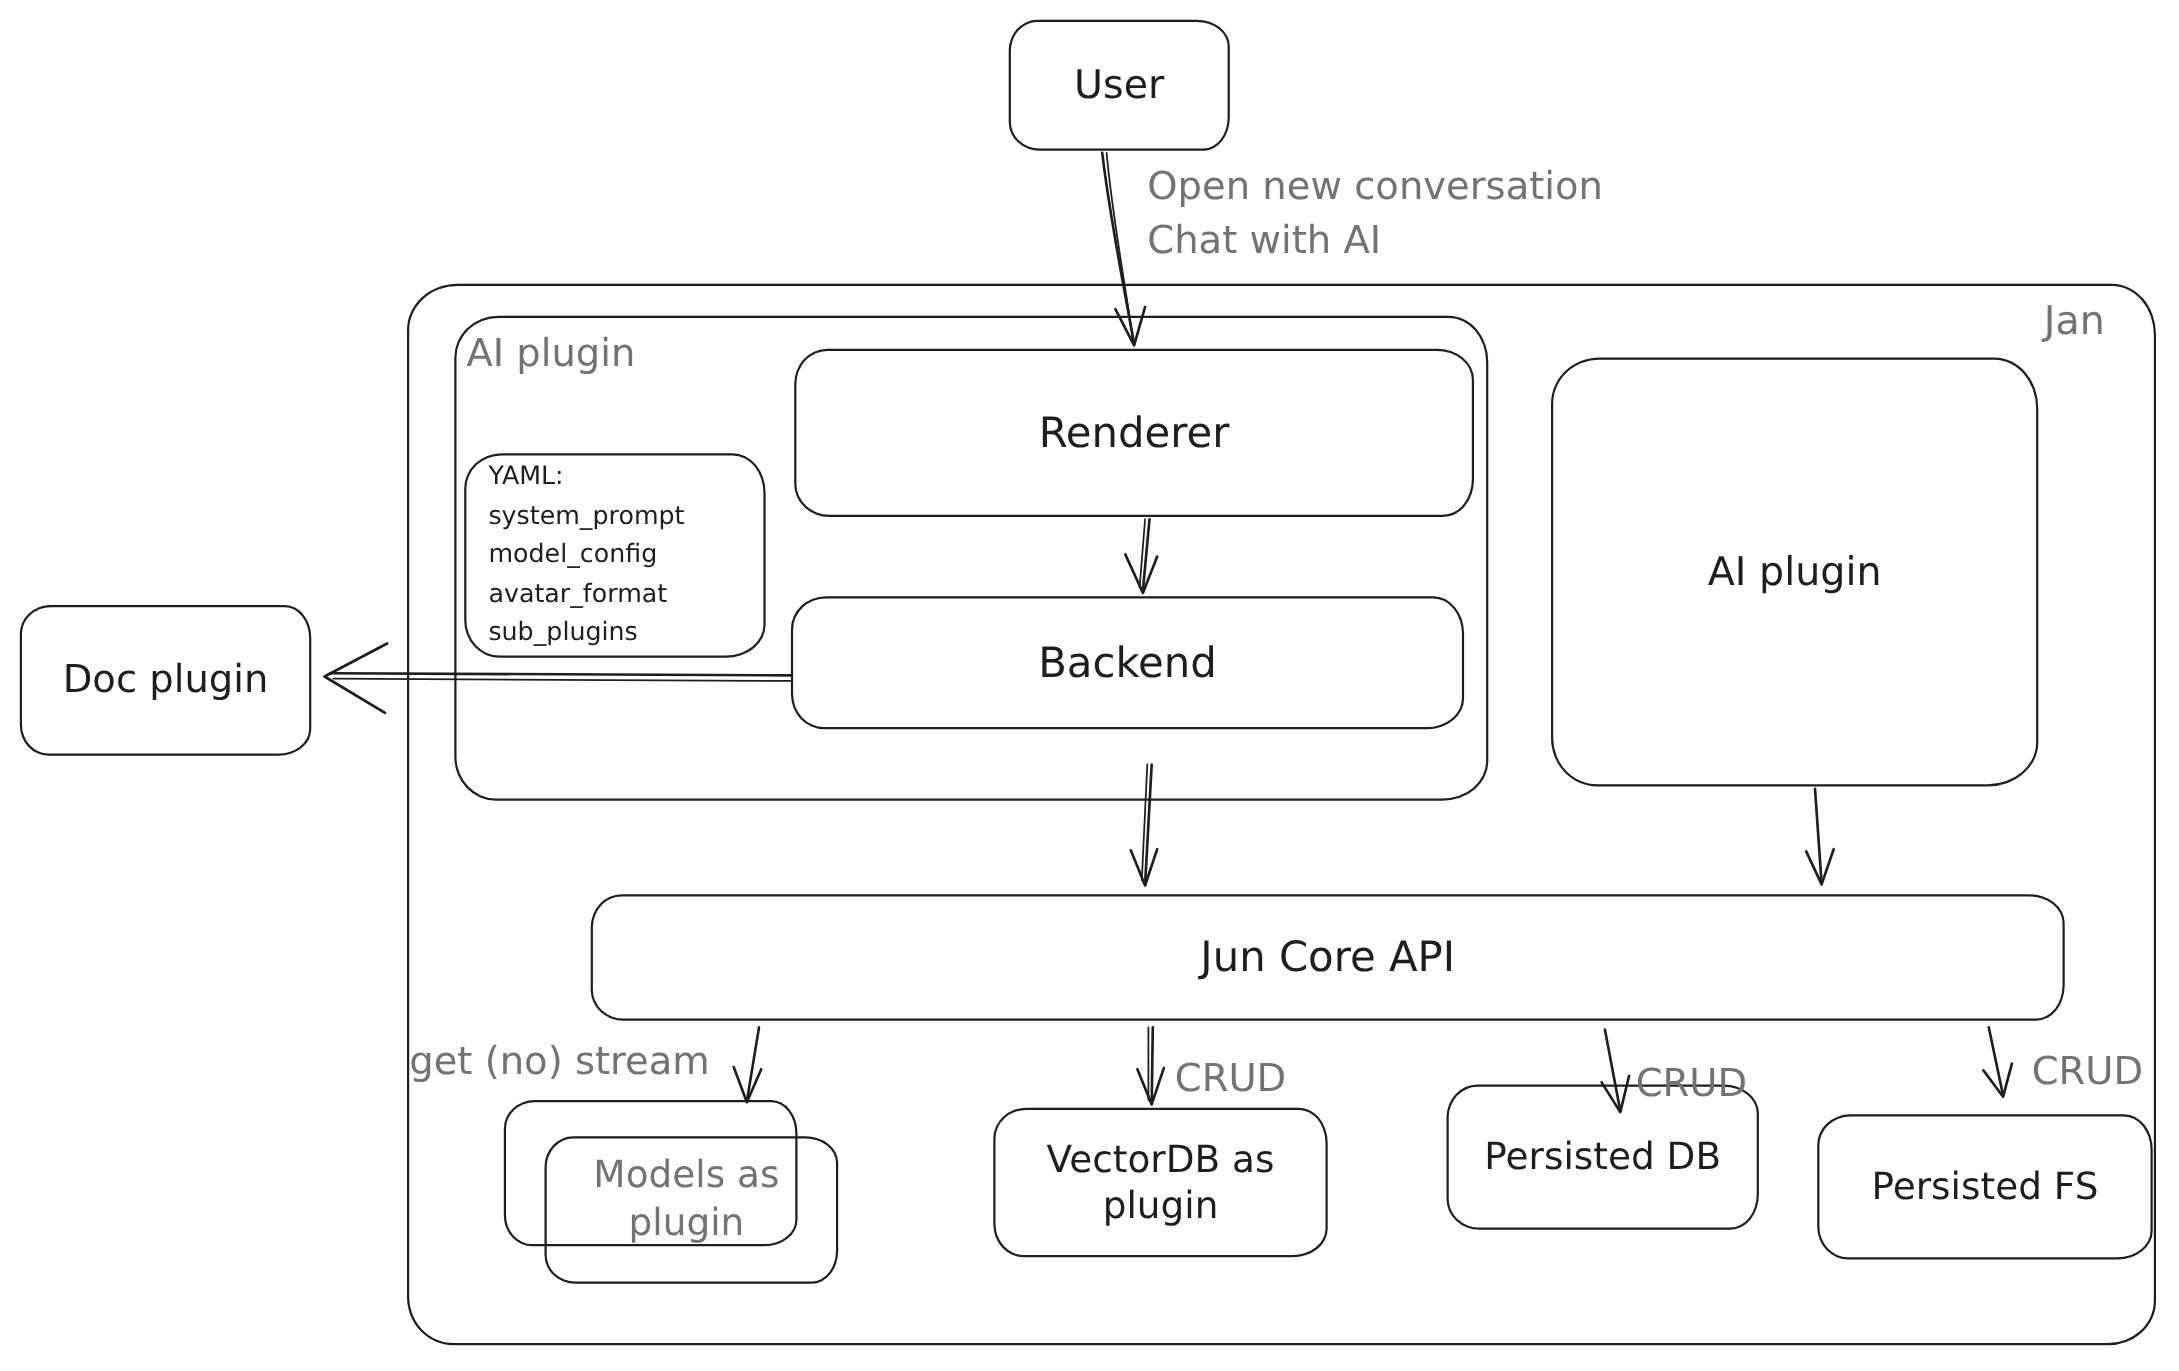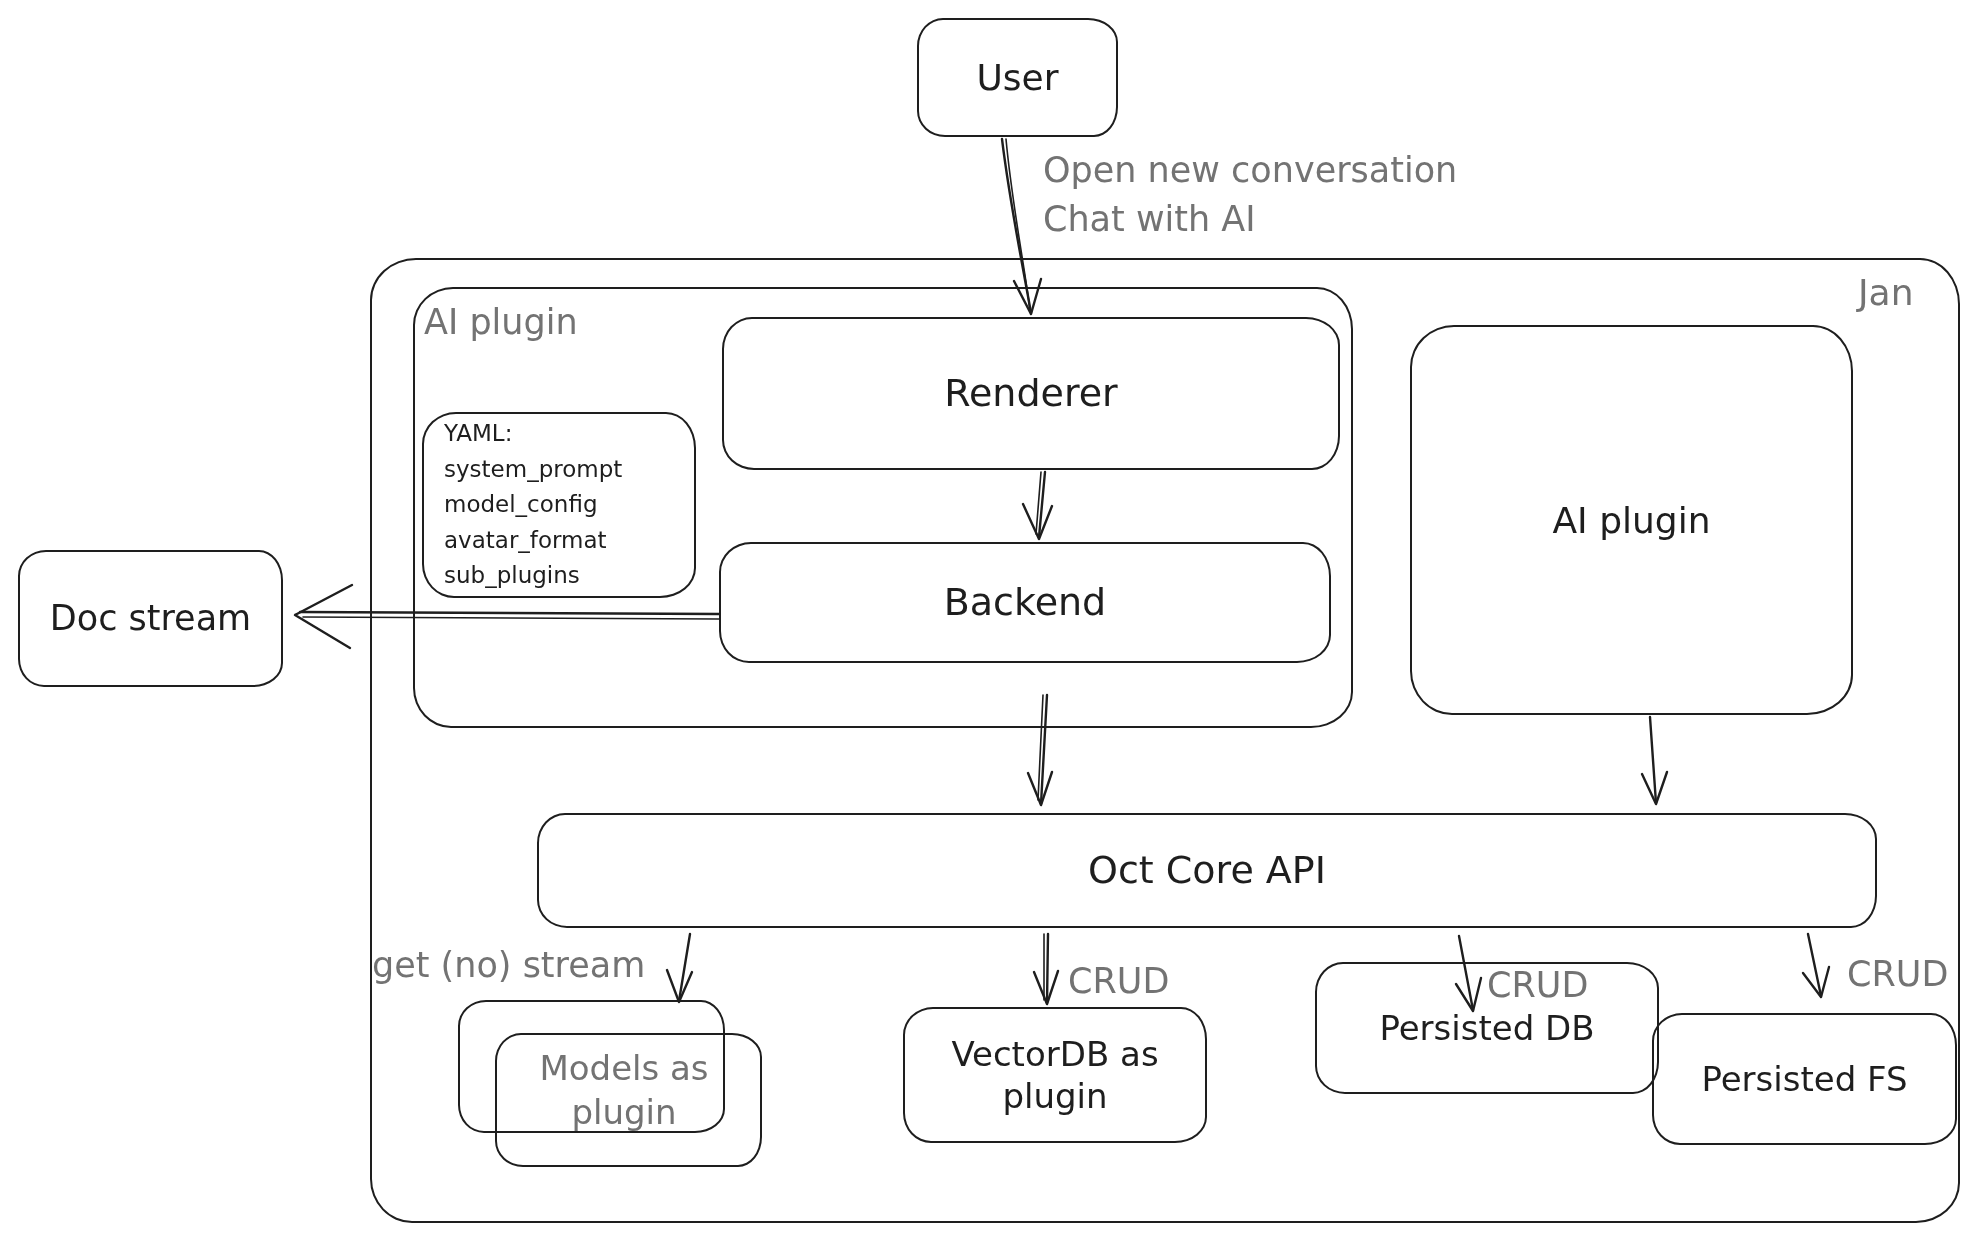--- a/index.html
+++ b/index.html
@@ -56,21 +56,21 @@
                    font-size: 23px; justify-content: flex-start; align-items: center; text-align: left; padding-left: 20px; }
   .yaml .box-label { line-height: 1.55; }
   .backend       { left: 719px;  top: 542px;  width: 612px; height: 121px; border-radius: 32px 28px 34px 30px / 30px 34px 28px 32px; font-size: 38px; }
   .docsources    { left: 18px;   top: 550px;  width: 265px; height: 137px; border-radius: 28px 24px 30px 26px / 26px 30px 24px 28px; font-size: 35px; }
   .aiplugin-box  { left: 1410px; top: 325px;  width: 443px; height: 390px; border-radius: 44px 40px 46px 42px / 42px 46px 40px 44px; font-size: 36px; }
   .jancore       { left: 537px;  top: 813px;  width: 1340px; height: 115px; border-radius: 28px 32px 26px 30px / 30px 26px 32px 28px; font-size: 38px; }
   .models-back   { left: 458px;  top: 1000px; width: 267px; height: 133px; border-radius: 28px 24px 30px 26px / 26px 30px 24px 28px; }
   .models-front  { left: 495px;  top: 1033px; width: 267px; height: 134px; border-radius: 26px 30px 24px 28px / 28px 24px 30px 26px; }
   .models-text   { left: 484px;  top: 1046px; width: 280px; text-align: center; font-size: 34px; line-height: 1.3; }
   .vectordb      { left: 903px;  top: 1007px; width: 304px; height: 136px; border-radius: 30px 26px 32px 28px / 28px 32px 26px 30px; font-size: 34px; }
-  .persisteddb   { left: 1315px; top: 962px; width: 344px; height: 132px; border-radius: 28px 32px 26px 30px / 30px 26px 32px 28px; font-size: 34px; }
+  .persisteddb   { left: 1315px; top: 986px; width: 284px; height: 132px; border-radius: 28px 32px 26px 30px / 30px 26px 32px 28px; font-size: 34px; }
   .persistedfs   { left: 1652px; top: 1013px; width: 305px; height: 132px; border-radius: 30px 26px 32px 28px / 28px 32px 26px 30px; font-size: 34px; }
 
   
   .lbl-jan         { left: 1858px; top: 268px;  font-size: 36px; }
   .lbl-aiplugin    { left: 424px;  top: 298px;  font-size: 35px; }
   .lbl-user-edge   { left: 1043px; top: 146px;  font-size: 35px; }
   .lbl-stream      { left: 372px;  top: 941px;  font-size: 35px; }
   .lbl-crud-1      { left: 1068px; top: 957px;  font-size: 35px; }
   .lbl-crud-2      { left: 1487px; top: 961px;  font-size: 35px; }
   .lbl-crud-3      { left: 1847px; top: 950px;  font-size: 35px; }
@@ -100,29 +100,29 @@
 model_config
 avatar_format
 sub_plugins</span>
   </div>
 
   <div class="box backend">
     <span class="box-label">Backend</span>
   </div>
 
   <div class="box docsources">
-    <span class="box-label">Doc stream</span>
+    <span class="box-label">Doc plugin</span>
   </div>
 
   <div class="box aiplugin-box">
     <span class="box-label">AI plugin</span>
   </div>
 
   <div class="box jancore">
-    <span class="box-label">Oct Core API</span>
+    <span class="box-label">Jun Core API</span>
   </div>
 
   <div class="box models-back"></div>
   <div class="box models-front"></div>
   <div class="float-label models-text">Models as
 plugin</div>
 
   <div class="box vectordb">
     <span class="box-label">VectorDB as
 plugin</span>

